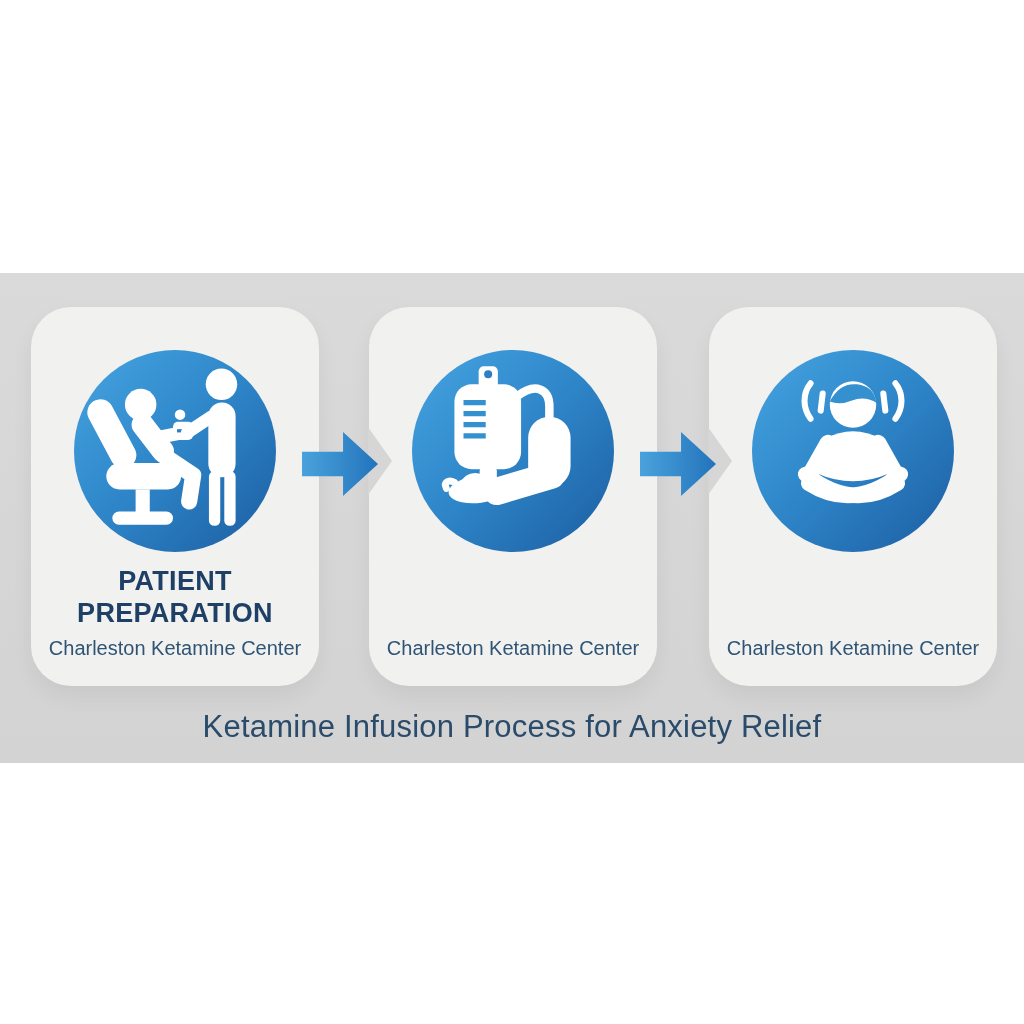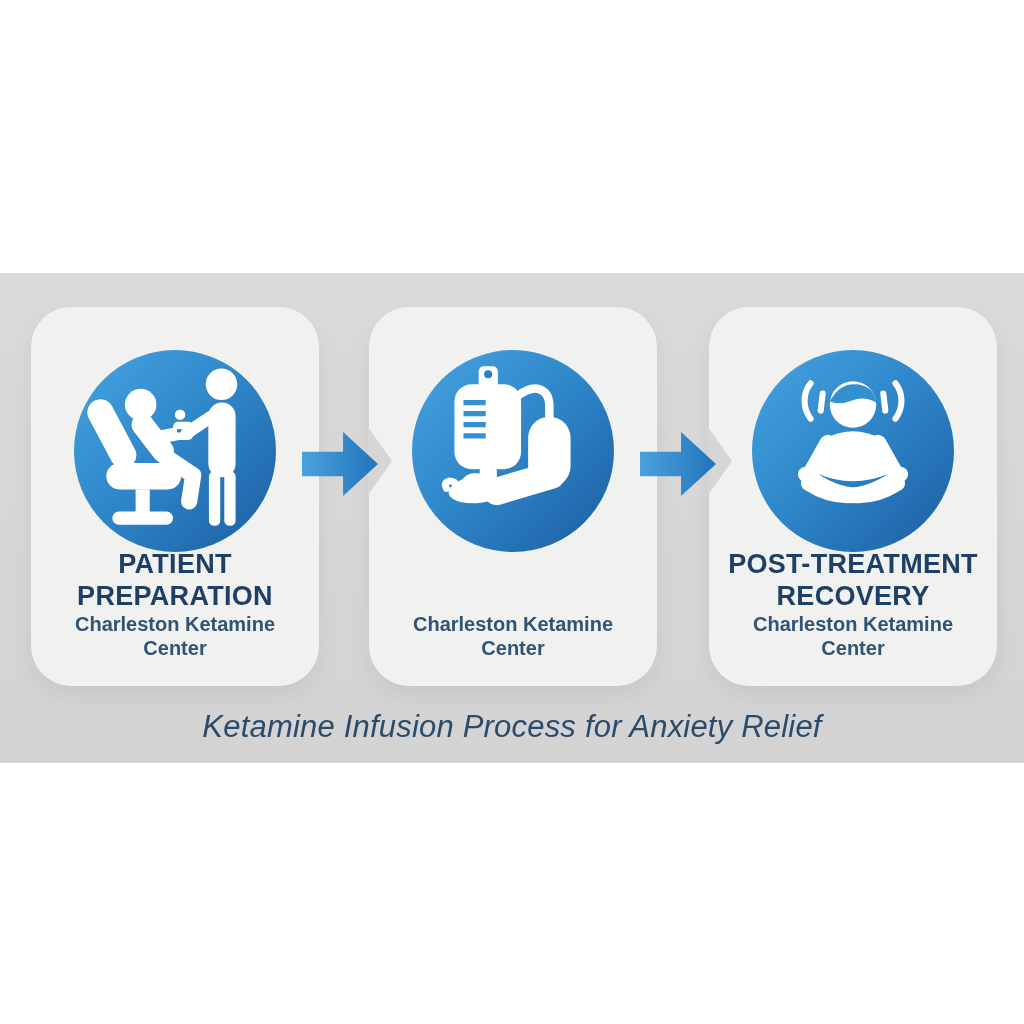--- a/index.html
+++ b/index.html
@@ -26,45 +26,45 @@
     width:202px;height:202px;border-radius:50%;
     background:linear-gradient(135deg,#46a4e1 0%,#2e86c9 48%,#1c5da1 100%);
   }
   .circle svg{position:absolute;left:0;top:0;width:100%;height:100%;}
   .card-text{
     position:absolute;left:0;right:0;bottom:26px;text-align:center;
     padding:0 16px;
   }
   .step-title{
     font-size:27px;line-height:32px;font-weight:bold;
-    color:#1f4066;letter-spacing:0.3px;
+    color:#1f4066;letter-spacing:0.3px;margin-bottom:7px;
   }
   .step-subtitle{
-    font-size:20px;line-height:24px;font-weight:bold;color:#2f5474;
+    font-size:20px;line-height:24px;font-weight:normal;color:#2f5474;
   }
   .chevron{
     position:absolute;top:427px;width:24px;height:68px;
     background:#d6d6d6;
     clip-path:polygon(0 0,100% 50%,0 100%);
     z-index:2;
   }
   .chevron-1{left:368px;}
   .chevron-2{left:708px;}
   .arrow{
     position:absolute;top:432px;width:76px;height:64px;
     background:linear-gradient(90deg,#4aa2dc,#2374bb);
     clip-path:polygon(0 31%,54% 31%,54% 0,100% 50%,54% 100%,54% 69%,0 69%);
     z-index:3;
   }
   .arrow-1{left:302px;}
   .arrow-2{left:640px;}
   .banner-title{
     position:absolute;left:0;top:705px;width:1024px;height:44px;
     text-align:center;font-size:31px;line-height:44px;font-weight:500;
-    color:#2b4b6a;letter-spacing:0.2px;z-index:2;font-style:italic;
+    color:#2b4b6a;letter-spacing:0.2px;z-index:2;
   }
 </style>
 </head>
 <body>
 
 <div class="canvas">
 
   <div class="band"></div>
 
   <div class="card card-1">
@@ -139,21 +139,20 @@
         <path d="M36,44 Q50,36.5 64,44 L68,61 Q50,69 32,61 Z" fill="#fff"></path>
 
         <path d="M37.5,46 L28.5,62" stroke="#fff" stroke-width="8" stroke-linecap="round" fill="none"></path>
         <path d="M62.5,46 L71.5,62" stroke="#fff" stroke-width="8" stroke-linecap="round" fill="none"></path>
 
         <path d="M28,66 Q50,80 73.5,61.5" stroke="#fff" stroke-width="7.5" stroke-linecap="round" fill="none"></path>
         <path d="M72,66 Q50,80 26.5,61.5" stroke="#fff" stroke-width="7.5" stroke-linecap="round" fill="none"></path>
       </svg>
     </div>
     <div class="card-text">
-      <div class="step-title">POST-TREATMENT RECOVERY</div>
       <div class="step-subtitle">Charleston Ketamine Center</div>
     </div>
   </div>
 
   <div class="chevron chevron-1"></div>
   <div class="chevron chevron-2"></div>
   <div class="arrow arrow-1"></div>
   <div class="arrow arrow-2"></div>
 
   <div class="banner-title">Ketamine Infusion Process for Anxiety Relief</div>

